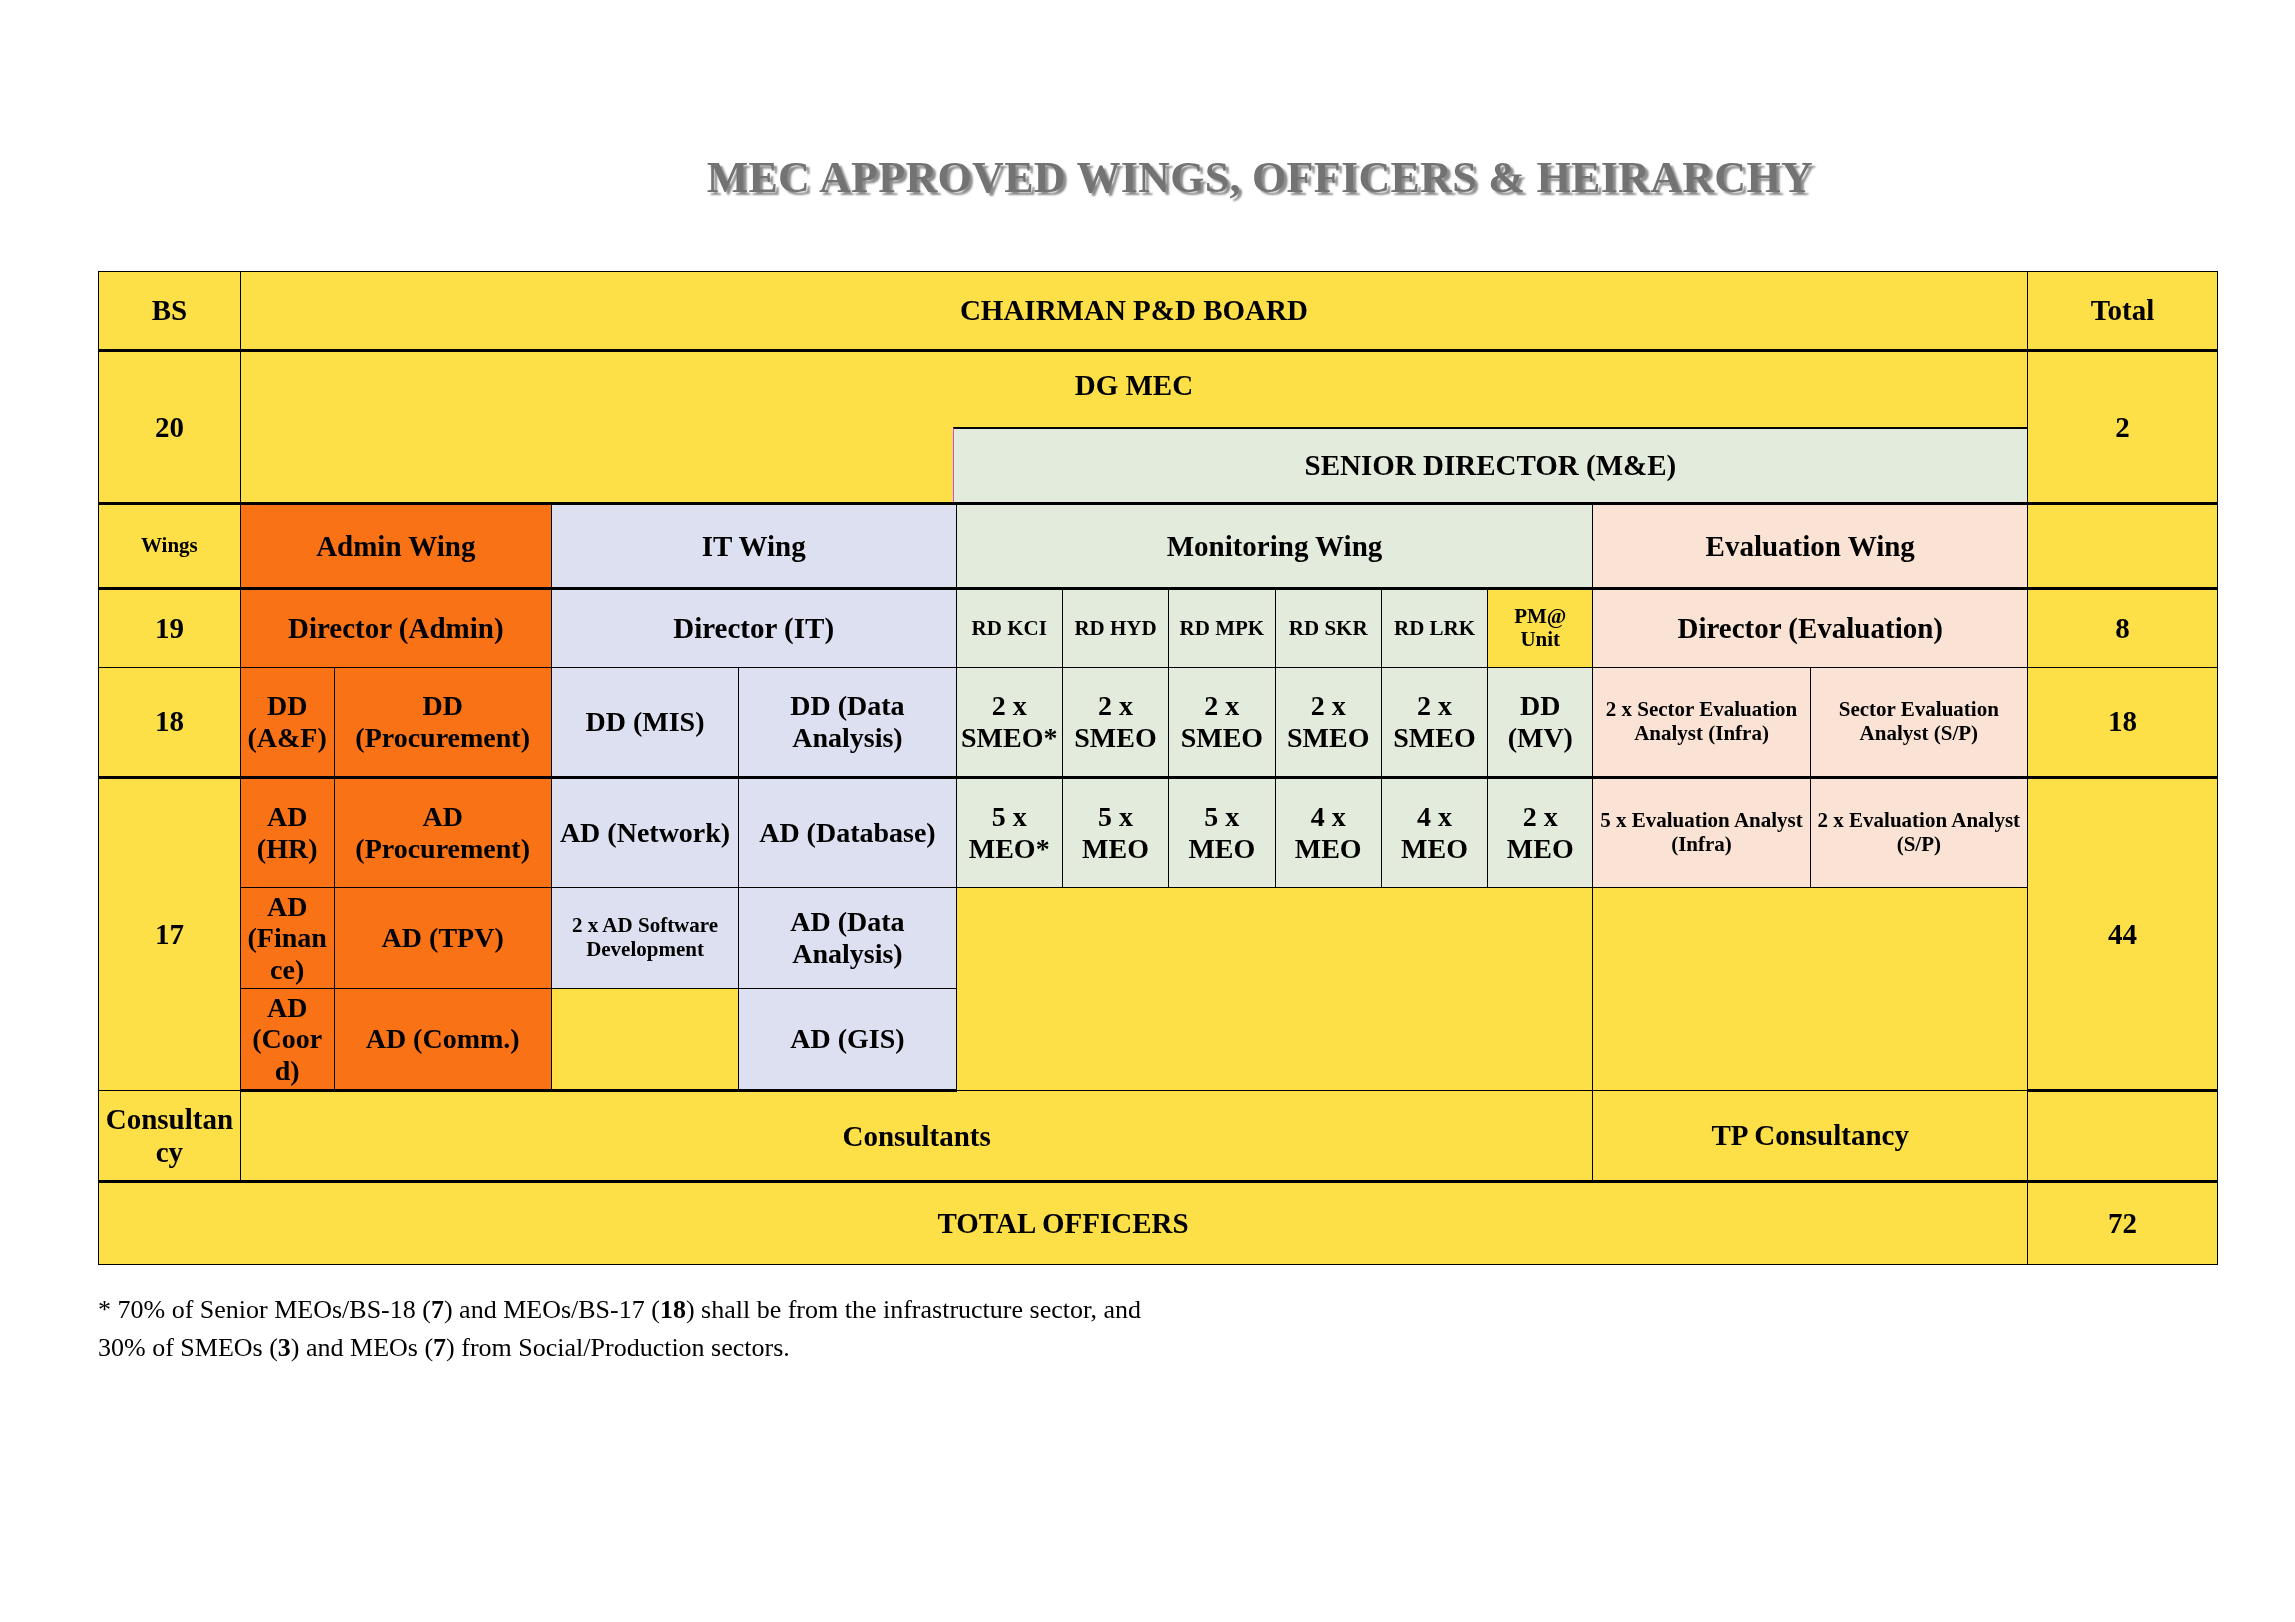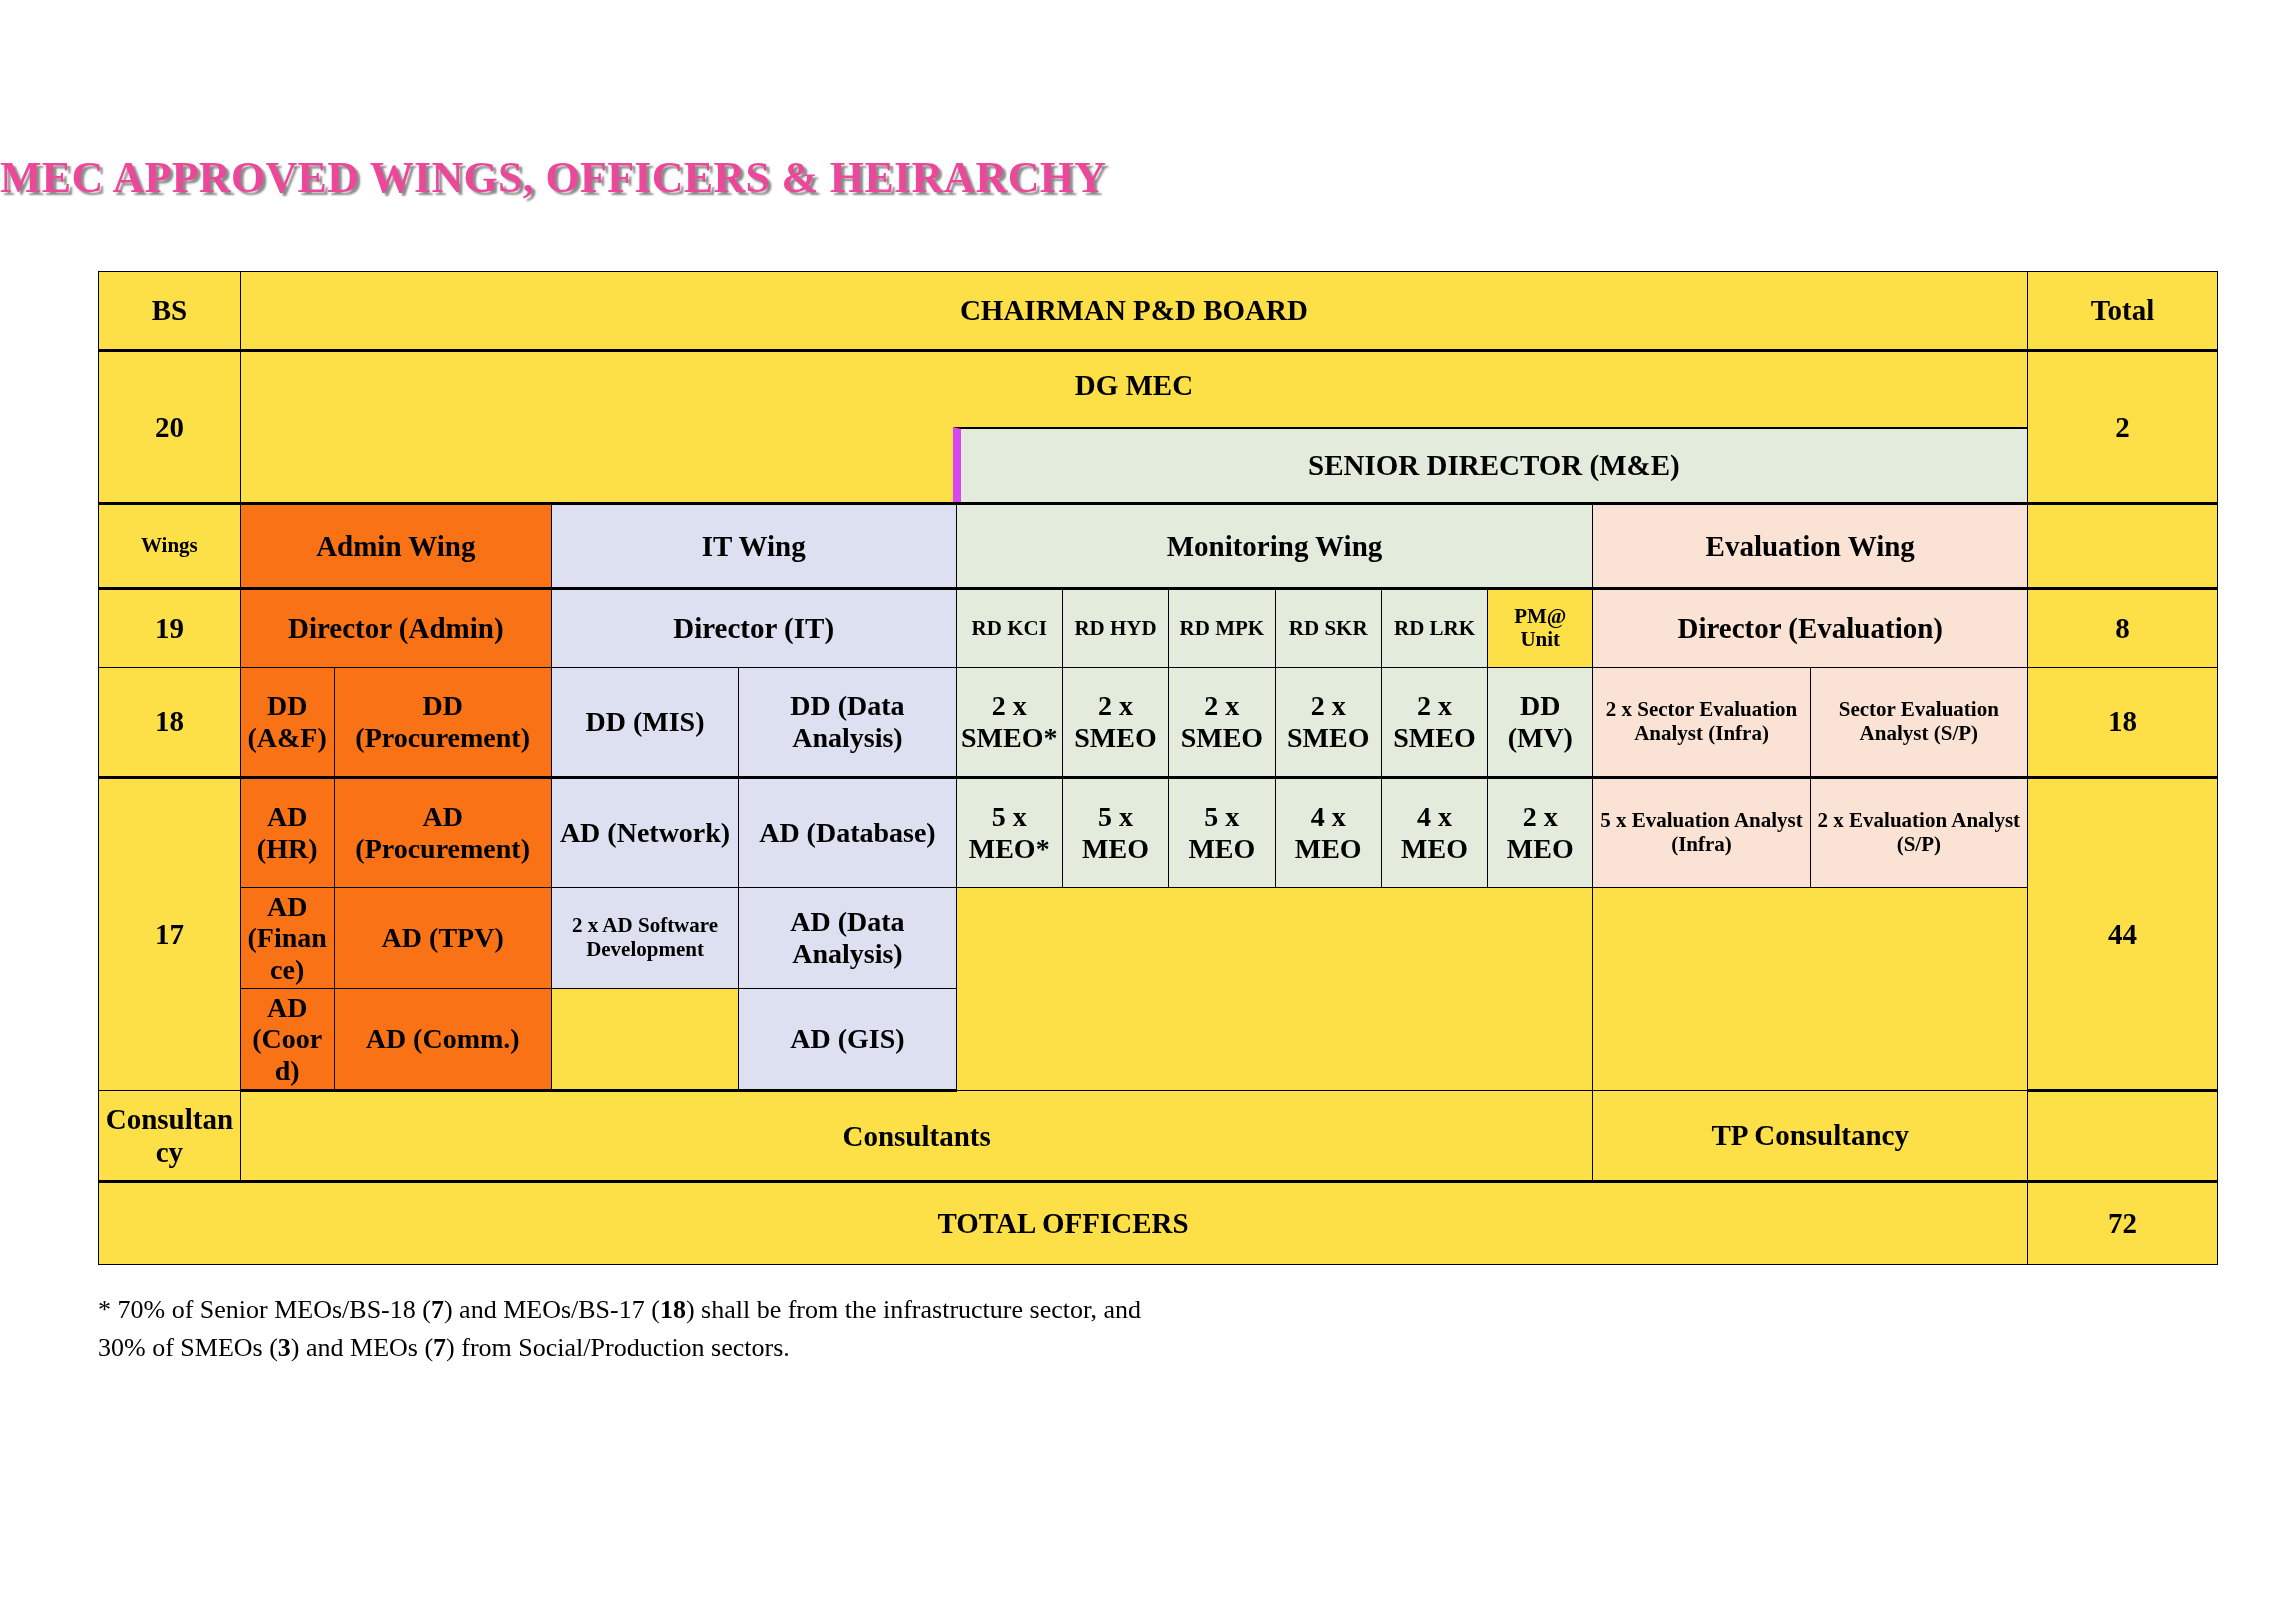--- a/index.html
+++ b/index.html
@@ -21,25 +21,25 @@
     height: 1622px;
     box-sizing: border-box;
   }
 
   
   .title {
     position: absolute;
     left: 0;
     top: 152px;
     width: 1813px;
-    text-align: left;
+    text-align: right;
     font-size: 44px;
     font-weight: bold;
     letter-spacing: 0.3px;
-    color: #ec4899;
+    color: #737373;
     text-shadow: 3.3px 3.3px 2px rgba(120,120,120,0.85);
   }
 
   
   .tablewrap {
     position: absolute;
     left: 98px;
     top: 271px;
     width: 2120px;
   }
@@ -92,21 +92,21 @@
     font-weight: bold;
   }
   .sd-band {
     position: absolute;
     left: 712px;
     right: 0;
     bottom: 0;
     height: 73px;
     background: #E3EBDC;
     border-top: 2px solid #000000;
-    border-left: 8px solid #d946ef;
+    border-left: 1px solid #d946ef;
     display: flex;
     align-items: center;
     justify-content: center;
     font-size: 29px;
     font-weight: bold;
   }
 
   
   .notes {
     position: absolute;

